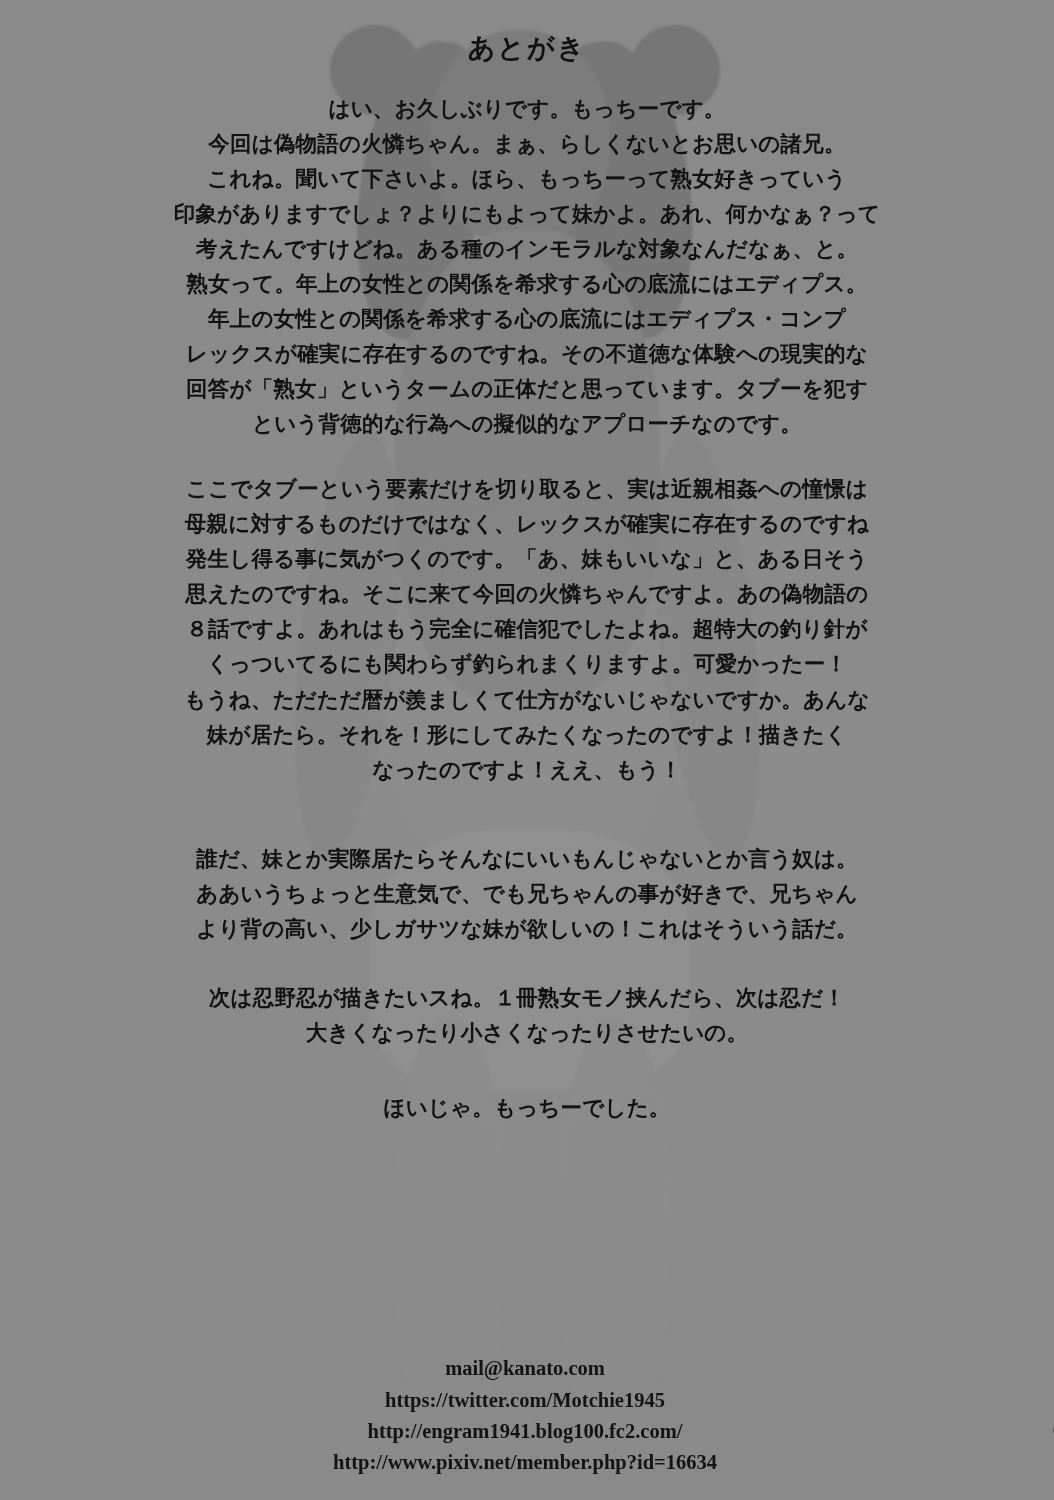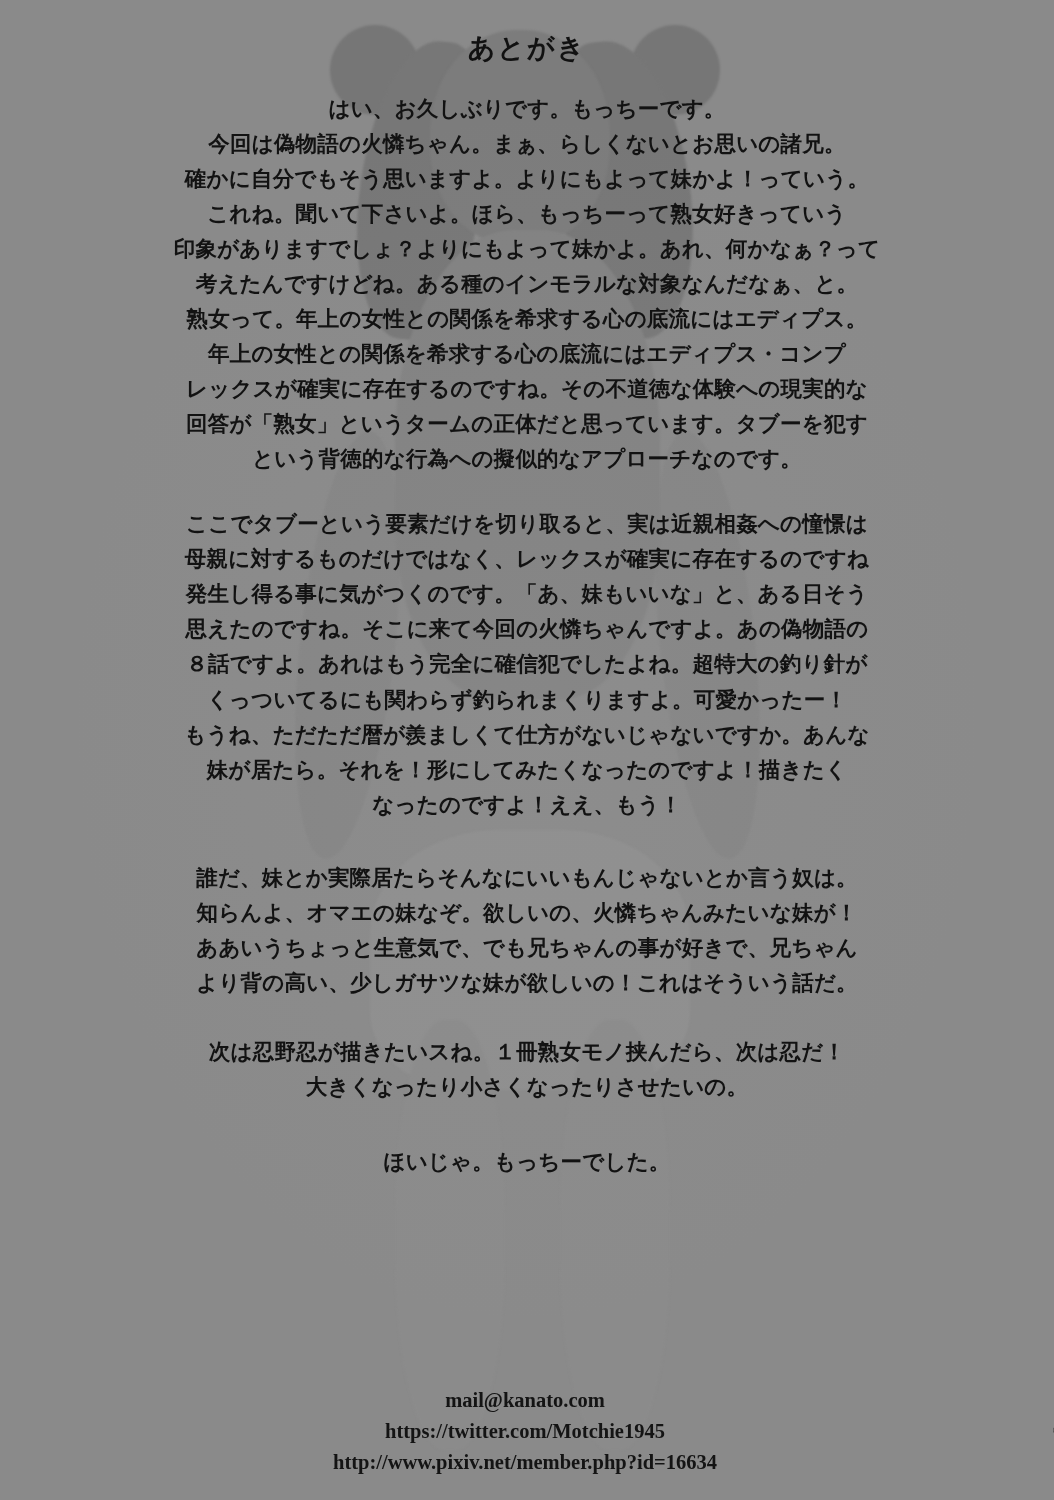--- a/index.html
+++ b/index.html
@@ -121,21 +121,21 @@
     font-size: 21.5px;
     line-height: 1.63;
     font-weight: bold;
     color: #121212;
     margin: 0 0 26px 0;
     letter-spacing: 0.2px;
   }
   .para .ln { display: block; white-space: nowrap; }
 
   .para.block1 { margin-bottom: 30px; }
-  .para.block2 { margin-bottom: 38px; }
+  .para.block2 { margin-bottom: 54px; }
   .para.block3 { margin-bottom: 34px; }
   .para.block4 { margin-bottom: 40px; }
   .para.block5 { margin-bottom: 8px; }
 
   .links {
     position: absolute;
     left: 0;
     right: 4px;
     bottom: 22px;
     text-align: center;
@@ -177,21 +177,20 @@
   <div class="vignette"></div>
 </div>
 
 <div class="page">
 
   <h1 class="afterword-title">あとがき</h1>
 
   <div class="para block1">
     <span class="ln">はい、お久しぶりです。もっちーです。</span>
     <span class="ln">今回は偽物語の火憐ちゃん。まぁ、らしくないとお思いの諸兄。</span>
-    <span class="ln">確かに自分でもそう思いますよ。よりにもよって妹かよ！っていう。</span>
     <span class="ln">これね。聞いて下さいよ。ほら、もっちーって熟女好きっていう</span>
     <span class="ln">印象がありますでしょ？よりにもよって妹かよ。あれ、何かなぁ？って</span>
     <span class="ln">考えたんですけどね。ある種のインモラルな対象なんだなぁ、と。</span>
     <span class="ln">熟女って。年上の女性との関係を希求する心の底流にはエディプス。</span>
     <span class="ln">年上の女性との関係を希求する心の底流にはエディプス・コンプ</span>
     <span class="ln">レックスが確実に存在するのですね。その不道徳な体験への現実的な</span>
     <span class="ln">回答が「熟女」というタームの正体だと思っています。タブーを犯す</span>
     <span class="ln">という背徳的な行為への擬似的なアプローチなのです。</span>
   </div>
 
@@ -202,34 +201,34 @@
     <span class="ln">思えたのですね。そこに来て今回の火憐ちゃんですよ。あの偽物語の</span>
     <span class="ln">８話ですよ。あれはもう完全に確信犯でしたよね。超特大の釣り針が</span>
     <span class="ln">くっついてるにも関わらず釣られまくりますよ。可愛かったー！</span>
     <span class="ln">もうね、ただただ暦が羨ましくて仕方がないじゃないですか。あんな</span>
     <span class="ln">妹が居たら。それを！形にしてみたくなったのですよ！描きたく</span>
     <span class="ln">なったのですよ！ええ、もう！</span>
   </div>
 
   <div class="para block3">
     <span class="ln">誰だ、妹とか実際居たらそんなにいいもんじゃないとか言う奴は。</span>
-    <span class="ln">知らんよ、オマエの妹なぞ。欲しいの、火憐ちゃんみたいな妹が！</span>
     <span class="ln">ああいうちょっと生意気で、でも兄ちゃんの事が好きで、兄ちゃん</span>
     <span class="ln">より背の高い、少しガサツな妹が欲しいの！これはそういう話だ。</span>
   </div>
 
   <div class="para block4">
     <span class="ln">次は忍野忍が描きたいスね。１冊熟女モノ挟んだら、次は忍だ！</span>
     <span class="ln">大きくなったり小さくなったりさせたいの。</span>
   </div>
 
   <div class="para block5">
     <span class="ln">ほいじゃ。もっちーでした。</span>
   </div>
 
   <div class="links">
     <span class="link-line">mail@kanato.com</span>
     <span class="link-line">https://twitter.com/Motchie1945</span>
+    <span class="link-line">http://engram1941.blog100.fc2.com/</span>
     <span class="link-line">http://www.pixiv.net/member.php?id=16634</span>
   </div>
 
   <div class="page-number">8</div>
 </div>
 
 </body></html>

